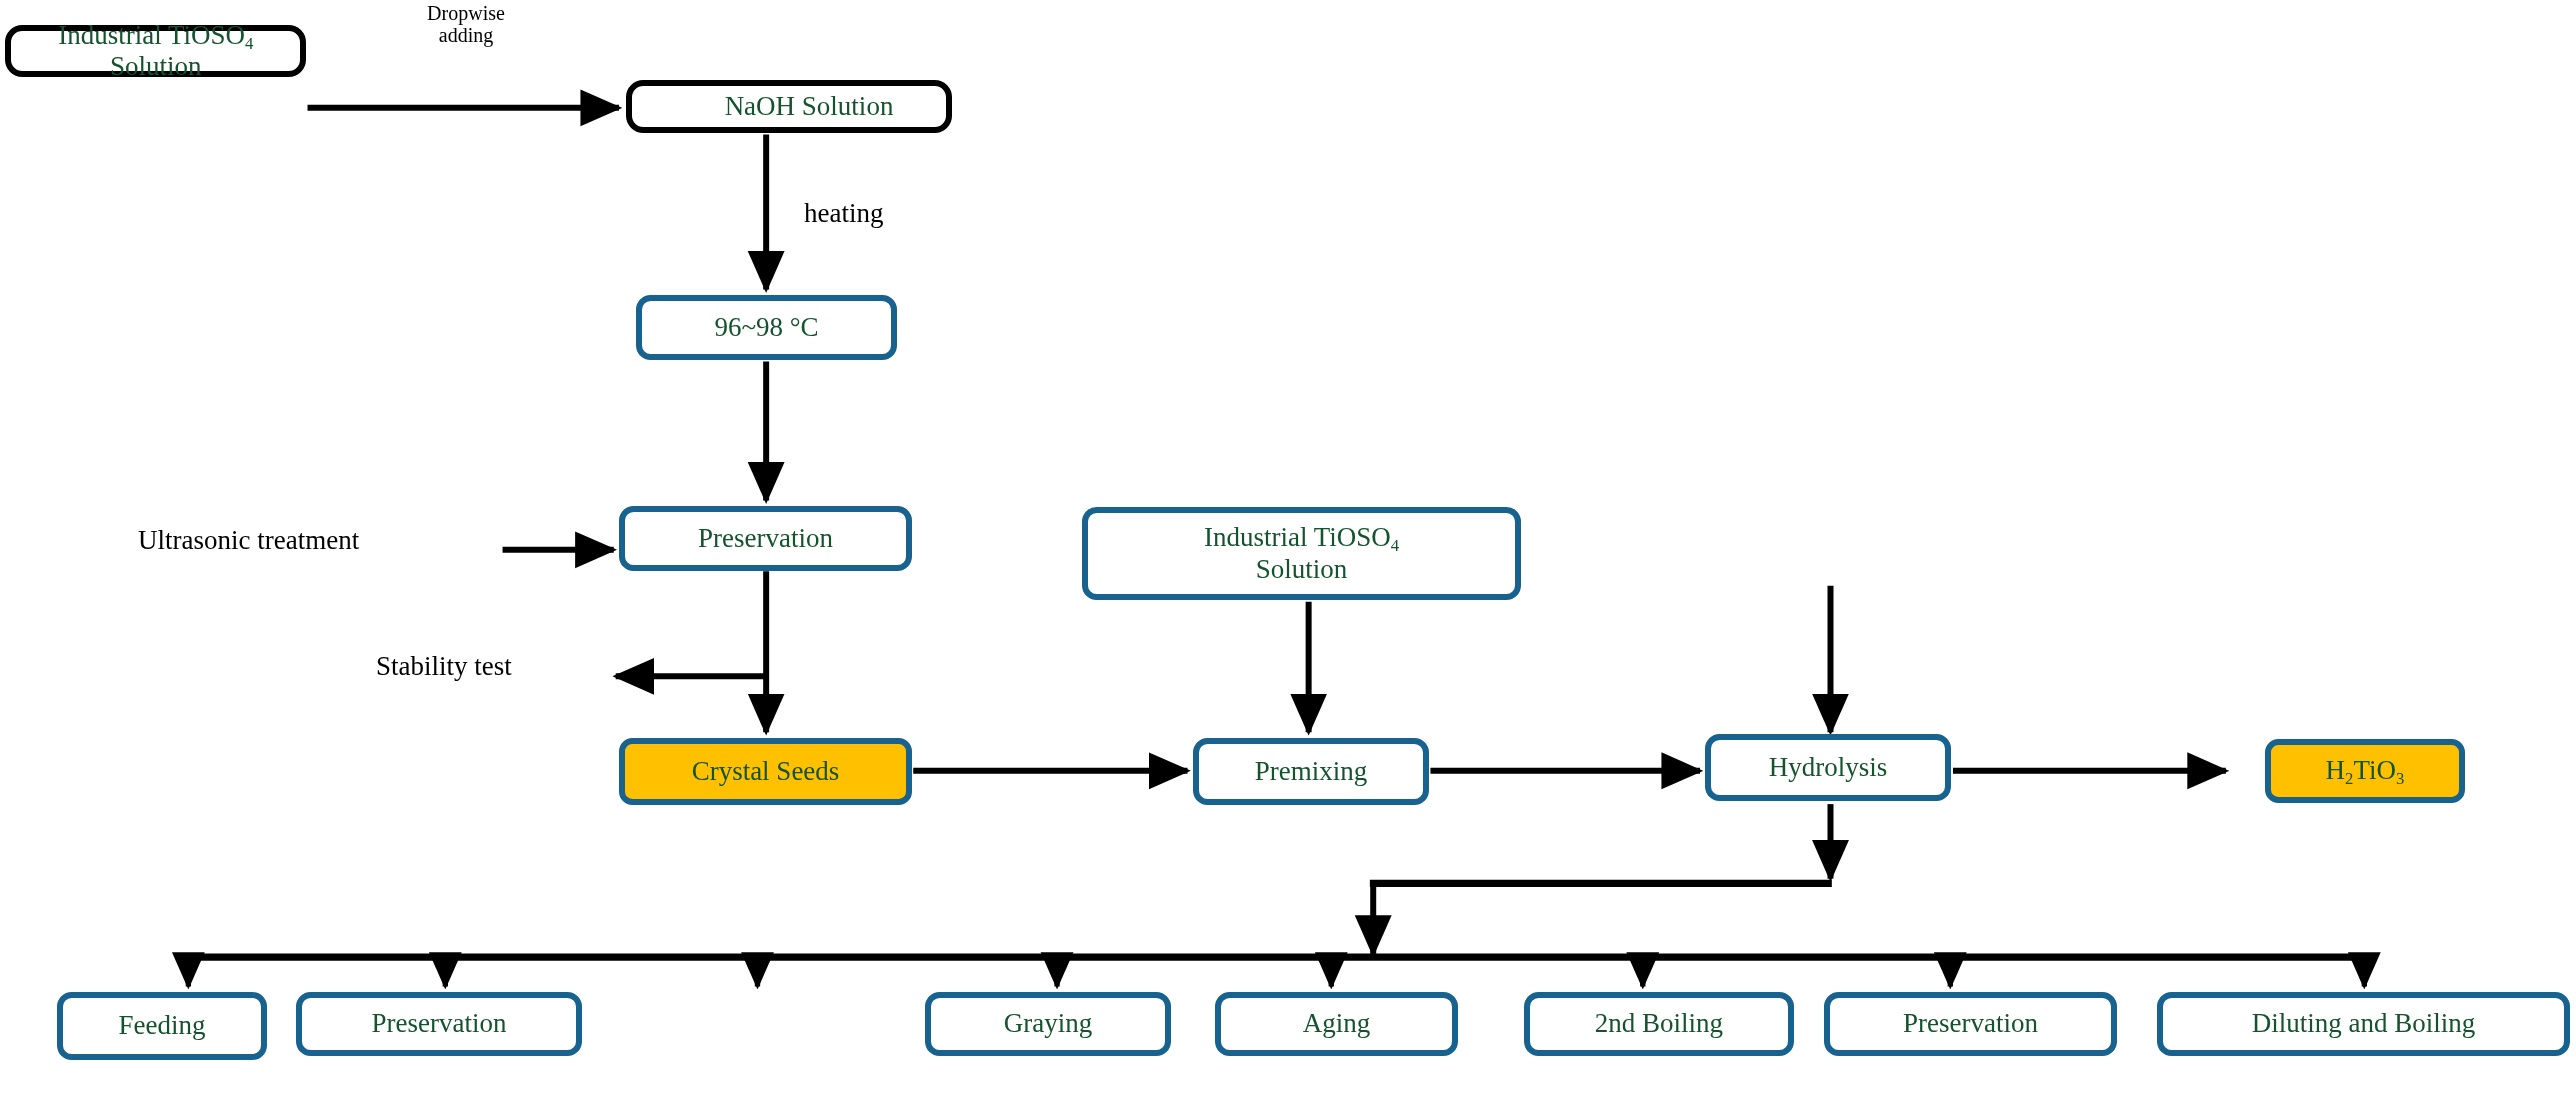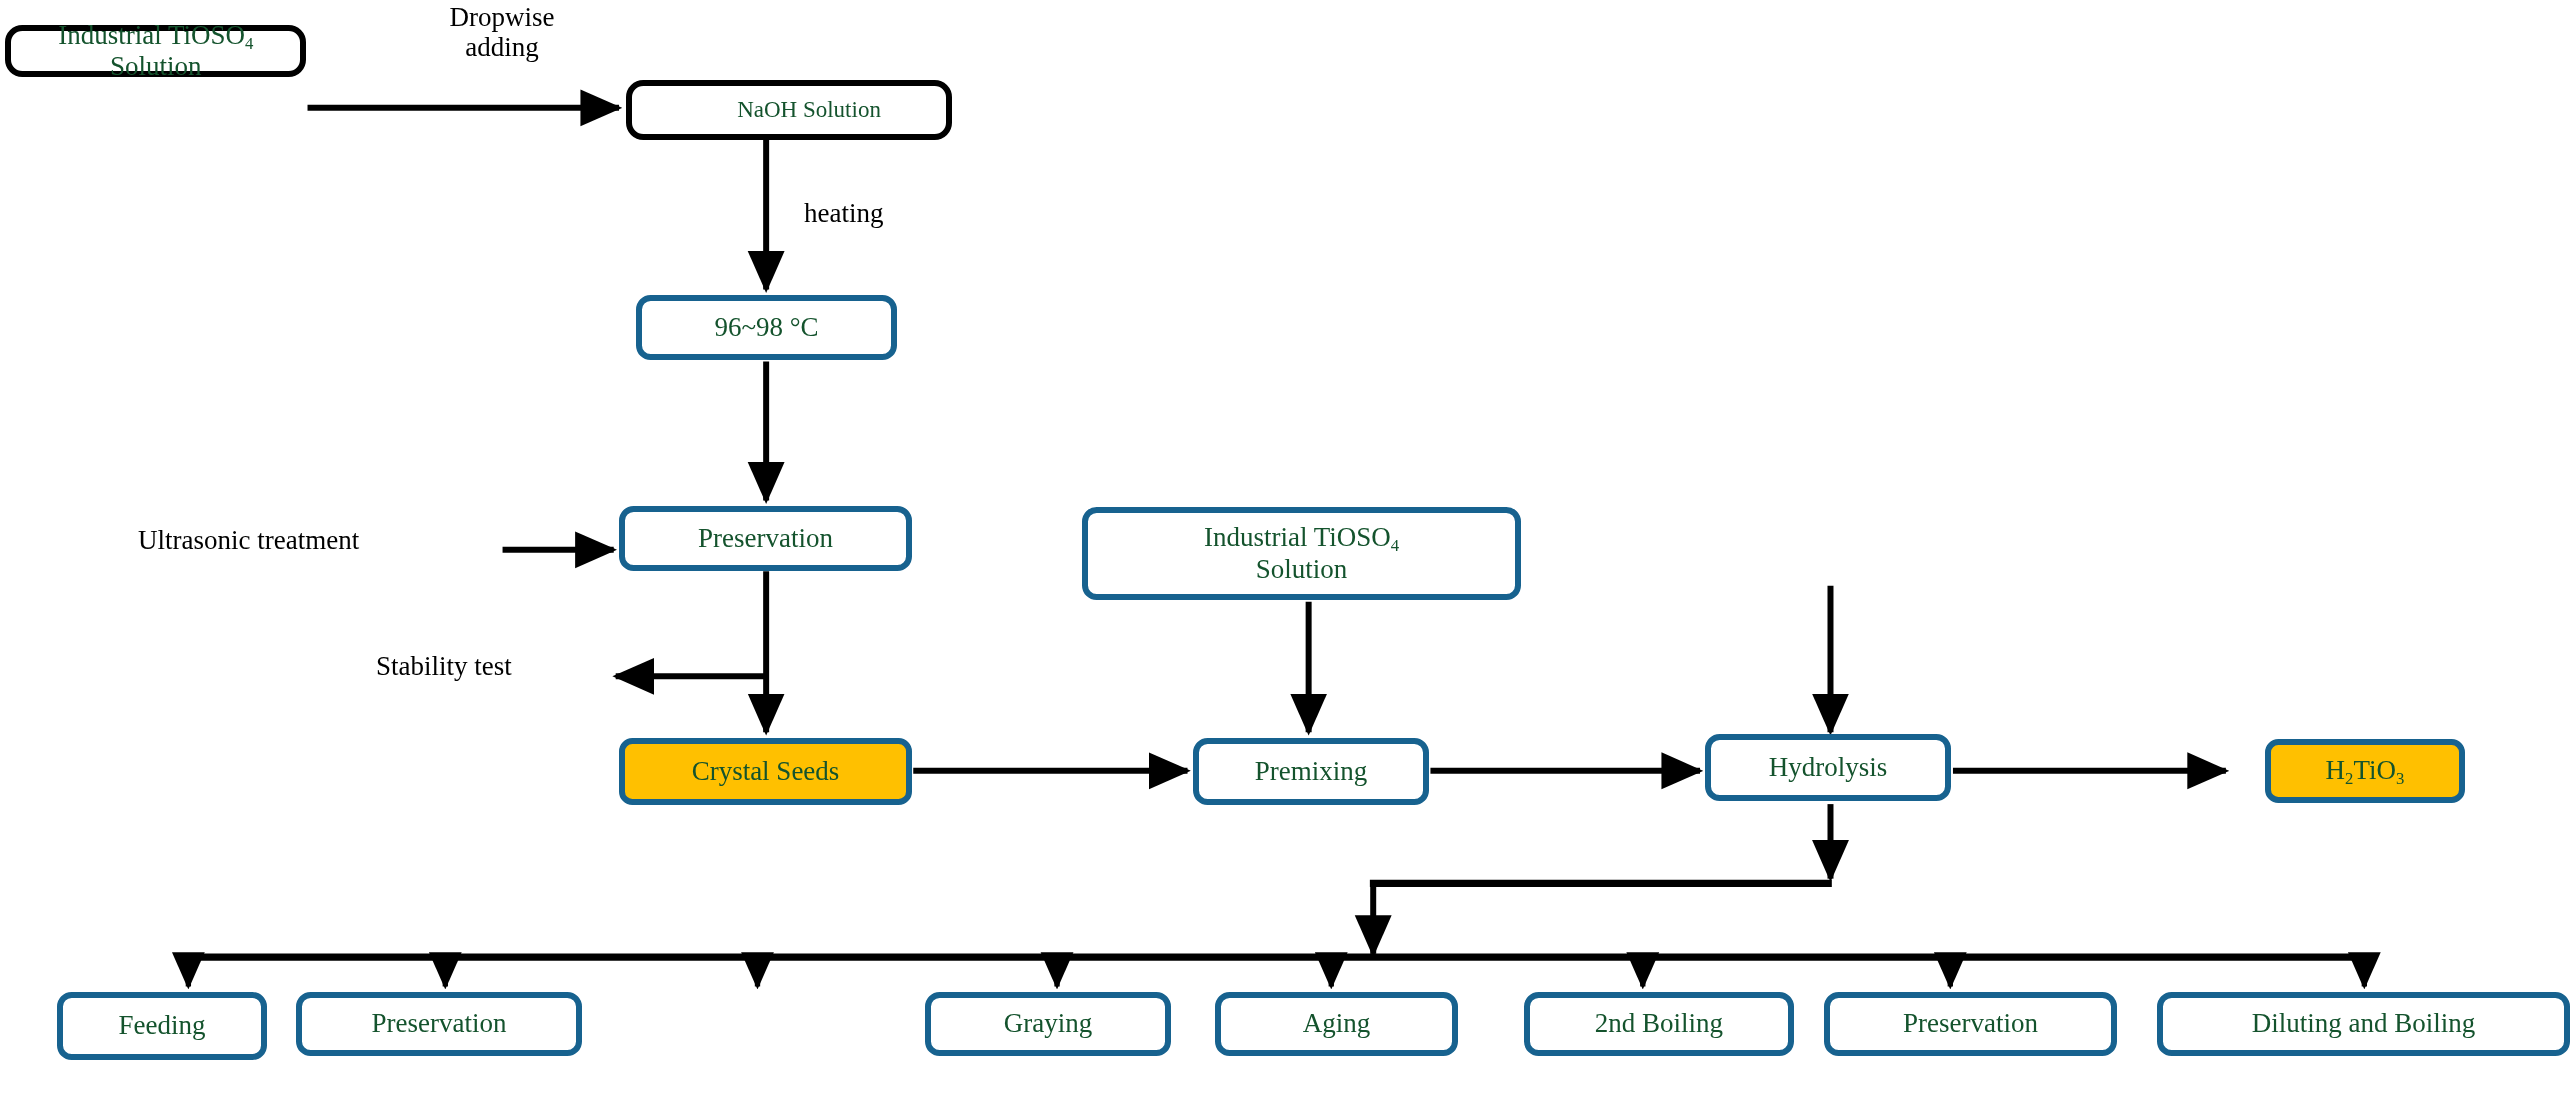--- a/index.html
+++ b/index.html
@@ -70,21 +70,21 @@
       <path d="M 2468 1438 L 2468 1482"></path>
       <path d="M 2930 1438 L 2930 1482"></path>
       <path d="M 3552 1438 L 3552 1482"></path>
     </g>
   </svg>
 
   <div class="node black" style="left:5.3px;top:25px;width:301px;height:52px;font-size:27px;">
     <span>Industrial TiOSO<sub>4</sub><br>Solution</span>
   </div>
 
-  <div class="node black" style="left:626px;top:80px;width:326px;height:60px;font-size:23px;padding-left:40px;">
+  <div class="node black" style="left:626px;top:80px;width:326px;height:53px;font-size:27px;padding-left:40px;">
     <span>NaOH Solution</span>
   </div>
 
   <div class="node blue" style="left:636px;top:295px;width:261px;height:65px;font-size:27px;">
     <span>96~98 °C</span>
   </div>
 
   <div class="node blue" style="left:619px;top:506px;width:293px;height:65px;font-size:27px;">
     <span>Preservation</span>
   </div>
@@ -132,21 +132,21 @@
   </div>
 
   <div class="node blue" style="left:1824px;top:992px;width:293px;height:64px;font-size:27px;">
     <span>Preservation</span>
   </div>
 
   <div class="node blue" style="left:2157px;top:992px;width:413px;height:64px;font-size:27px;">
     <span>Diluting and Boiling</span>
   </div>
 
-  <div class="label lbl-c" style="left:502px;top:2px;font-size:27px;">Dropwise<br>adding</div>
+  <div class="label lbl-c" style="left:466px;top:2px;font-size:20px;">Dropwise<br>adding</div>
 
   <div class="label" style="left:804px;top:198px;font-size:27px;">heating</div>
 
   <div class="label" style="left:138px;top:525px;font-size:27px;">Ultrasonic treatment</div>
 
   <div class="label" style="left:376px;top:651px;font-size:27px;">Stability test</div>
 
 </div>
 
 

